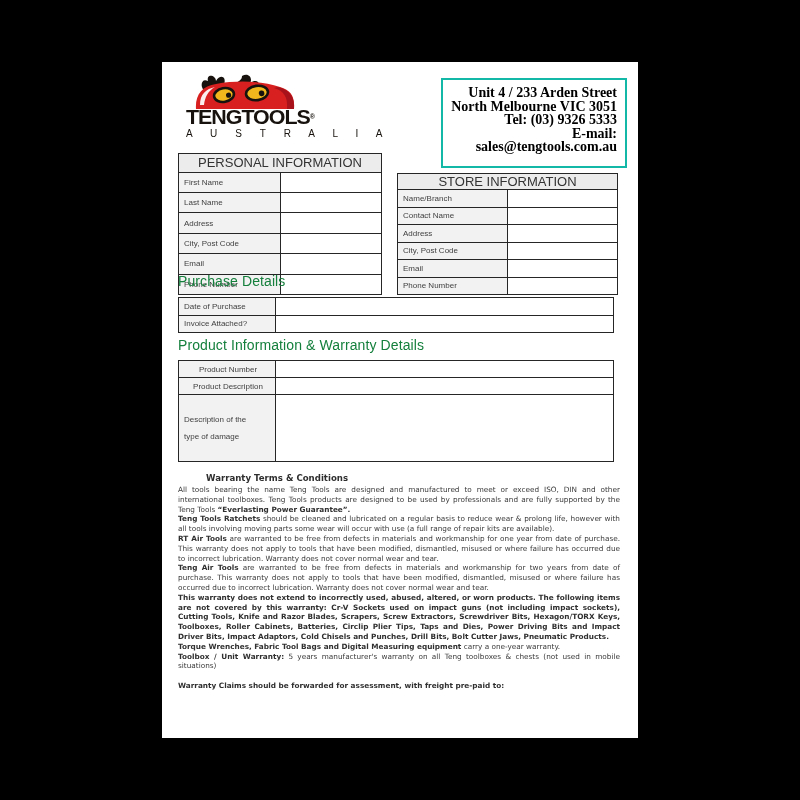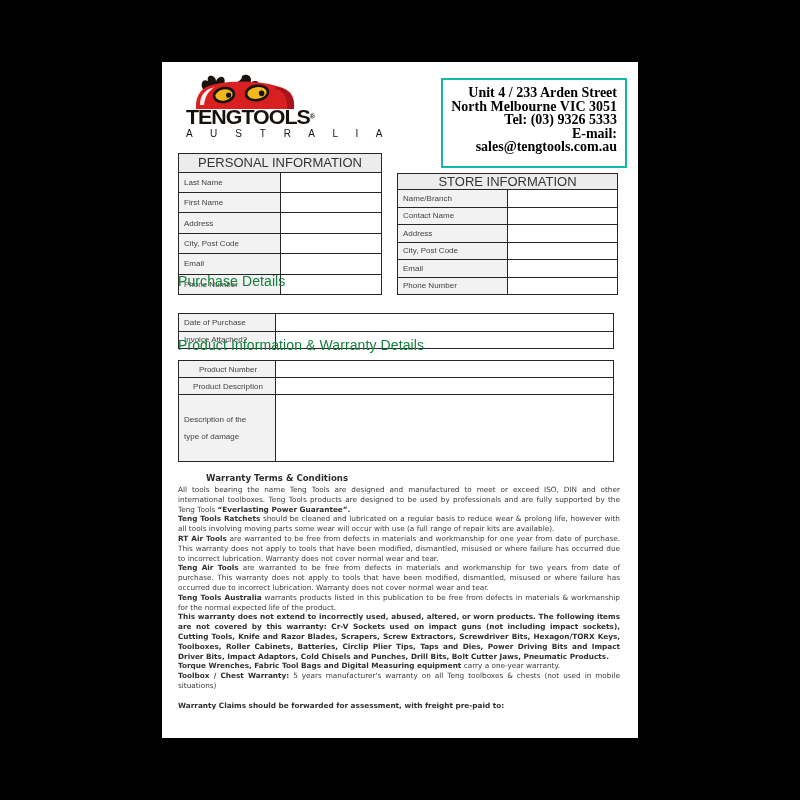--- a/index.html
+++ b/index.html
@@ -47,21 +47,21 @@
   .t-personal{width:204px;} .t-personal td.lbl{width:73px;}
   .t-store{width:221px;margin-top:20px;}   .t-store td.lbl{width:71px;}
   
   .sec-heading{
     position:absolute;left:16px;font-size:14px;font-weight:400;color:#15803d;
     letter-spacing:0.1px;
   }
   .h-purchase{top:211px;}
   .h-product{top:275px;}
   .form-table{position:absolute;left:16px;width:436px;}
-  .t-purchase{top:235px;margin-top:16px;}
+  .t-purchase{top:235px;}
   .t-purchase td{height:16.5px;}
   .t-product{top:298px;}
   .form-table td.lbl{width:88px;}
   .row-sm td{height:16px;text-align:center;}
   .row-lg td{height:66px;}
   .dmg-lbl{line-height:17px;}
   
   .terms{
     position:absolute;left:16px;top:411px;width:442px;
     font-family:"DejaVu Sans",sans-serif;color:#3a3a3a;
@@ -103,25 +103,25 @@
     <div>E-mail: sales@tengtools.com.au</div>
   </div>
 
   <div class="info-tables">
     <table class="info-table t-personal">
       <tbody>
           <tr>
             <th colspan="2">PERSONAL INFORMATION</th>
           </tr>
       <tr>
+            <td class="lbl">First Name</td>
+            <td class="val"></td>
+          </tr>
+      <tr>
             <td class="lbl">Last Name</td>
-            <td class="val"></td>
-          </tr>
-      <tr>
-            <td class="lbl">First Name</td>
             <td class="val"></td>
           </tr>
       <tr>
             <td class="lbl">Address</td>
             <td class="val"></td>
           </tr>
       <tr>
             <td class="lbl">City, Post Code</td>
             <td class="val"></td>
           </tr>
@@ -203,21 +203,20 @@
   </tbody>
     </table>
 
   <div class="terms">
     <div class="terms-heading">Warranty Terms &amp; Conditions</div>
     <div>
         <p><span>All tools bearing the name Teng Tools are designed and manufactured to meet or exceed ISO, DIN and other international toolboxes. Teng Tools products are designed to be used by professionals and are fully supported by the Teng Tools </span><span class="b">“Everlasting Power Guarantee”.</span></p>
         <p><span class="b">Teng Tools Ratchets</span><span> should be cleaned and lubricated on a regular basis to reduce wear &amp; prolong life, however with all tools involving moving parts some wear will occur with use (a full range of repair kits are available).</span></p>
         <p><span class="b">RT Air Tools</span><span> are warranted to be free from defects in materials and workmanship for one year from date of purchase. This warranty does not apply to tools that have been modified, dismantled, misused or where failure has occurred due to incorrect lubrication. Warranty does not cover normal wear and tear.</span></p>
         <p><span class="b">Teng Air Tools</span><span> are warranted to be free from defects in materials and workmanship for two years from date of purchase. This warranty does not apply to tools that have been modified, dismantled, misused or where failure has occurred due to incorrect lubrication. Warranty does not cover normal wear and tear.</span></p>
-        <p><span class="b">Teng Tools Australia</span><span> warrants products listed in this publication to be free from defects in materials &amp; workmanship for the normal expected life of the product.</span></p>
         <p><span class="b">This warranty does not extend to incorrectly used, abused, altered, or worn products. The following items are not covered by this warranty: Cr-V Sockets used on impact guns (not including impact sockets), Cutting Tools, Knife and Razor Blades, Scrapers, Screw Extractors, Screwdriver Bits, Hexagon/TORX Keys, Toolboxes, Roller Cabinets, Batteries, Circlip Plier Tips, Taps and Dies, Power Driving Bits and Impact Driver Bits, Impact Adaptors, Cold Chisels and Punches, Drill Bits, Bolt Cutter Jaws, Pneumatic Products.</span></p>
         <p><span class="b">Torque Wrenches, Fabric Tool Bags and Digital Measuring equipment</span><span> carry a one-year warranty.</span></p>
-        <p><span class="b">Toolbox / Chest Warranty:</span><span> 5 years manufacturer's warranty on all Teng toolboxes &amp; chests (not used in mobile situations)</span></p>
+        <p><span class="b">Toolbox / Unit Warranty:</span><span> 5 years manufacturer's warranty on all Teng toolboxes &amp; chests (not used in mobile situations)</span></p>
         <p class="space-before"><span class="b">Warranty Claims should be forwarded for assessment, with freight pre-paid to:</span></p>
       </div>
   </div>
 
 </div>
 
 </body></html>

